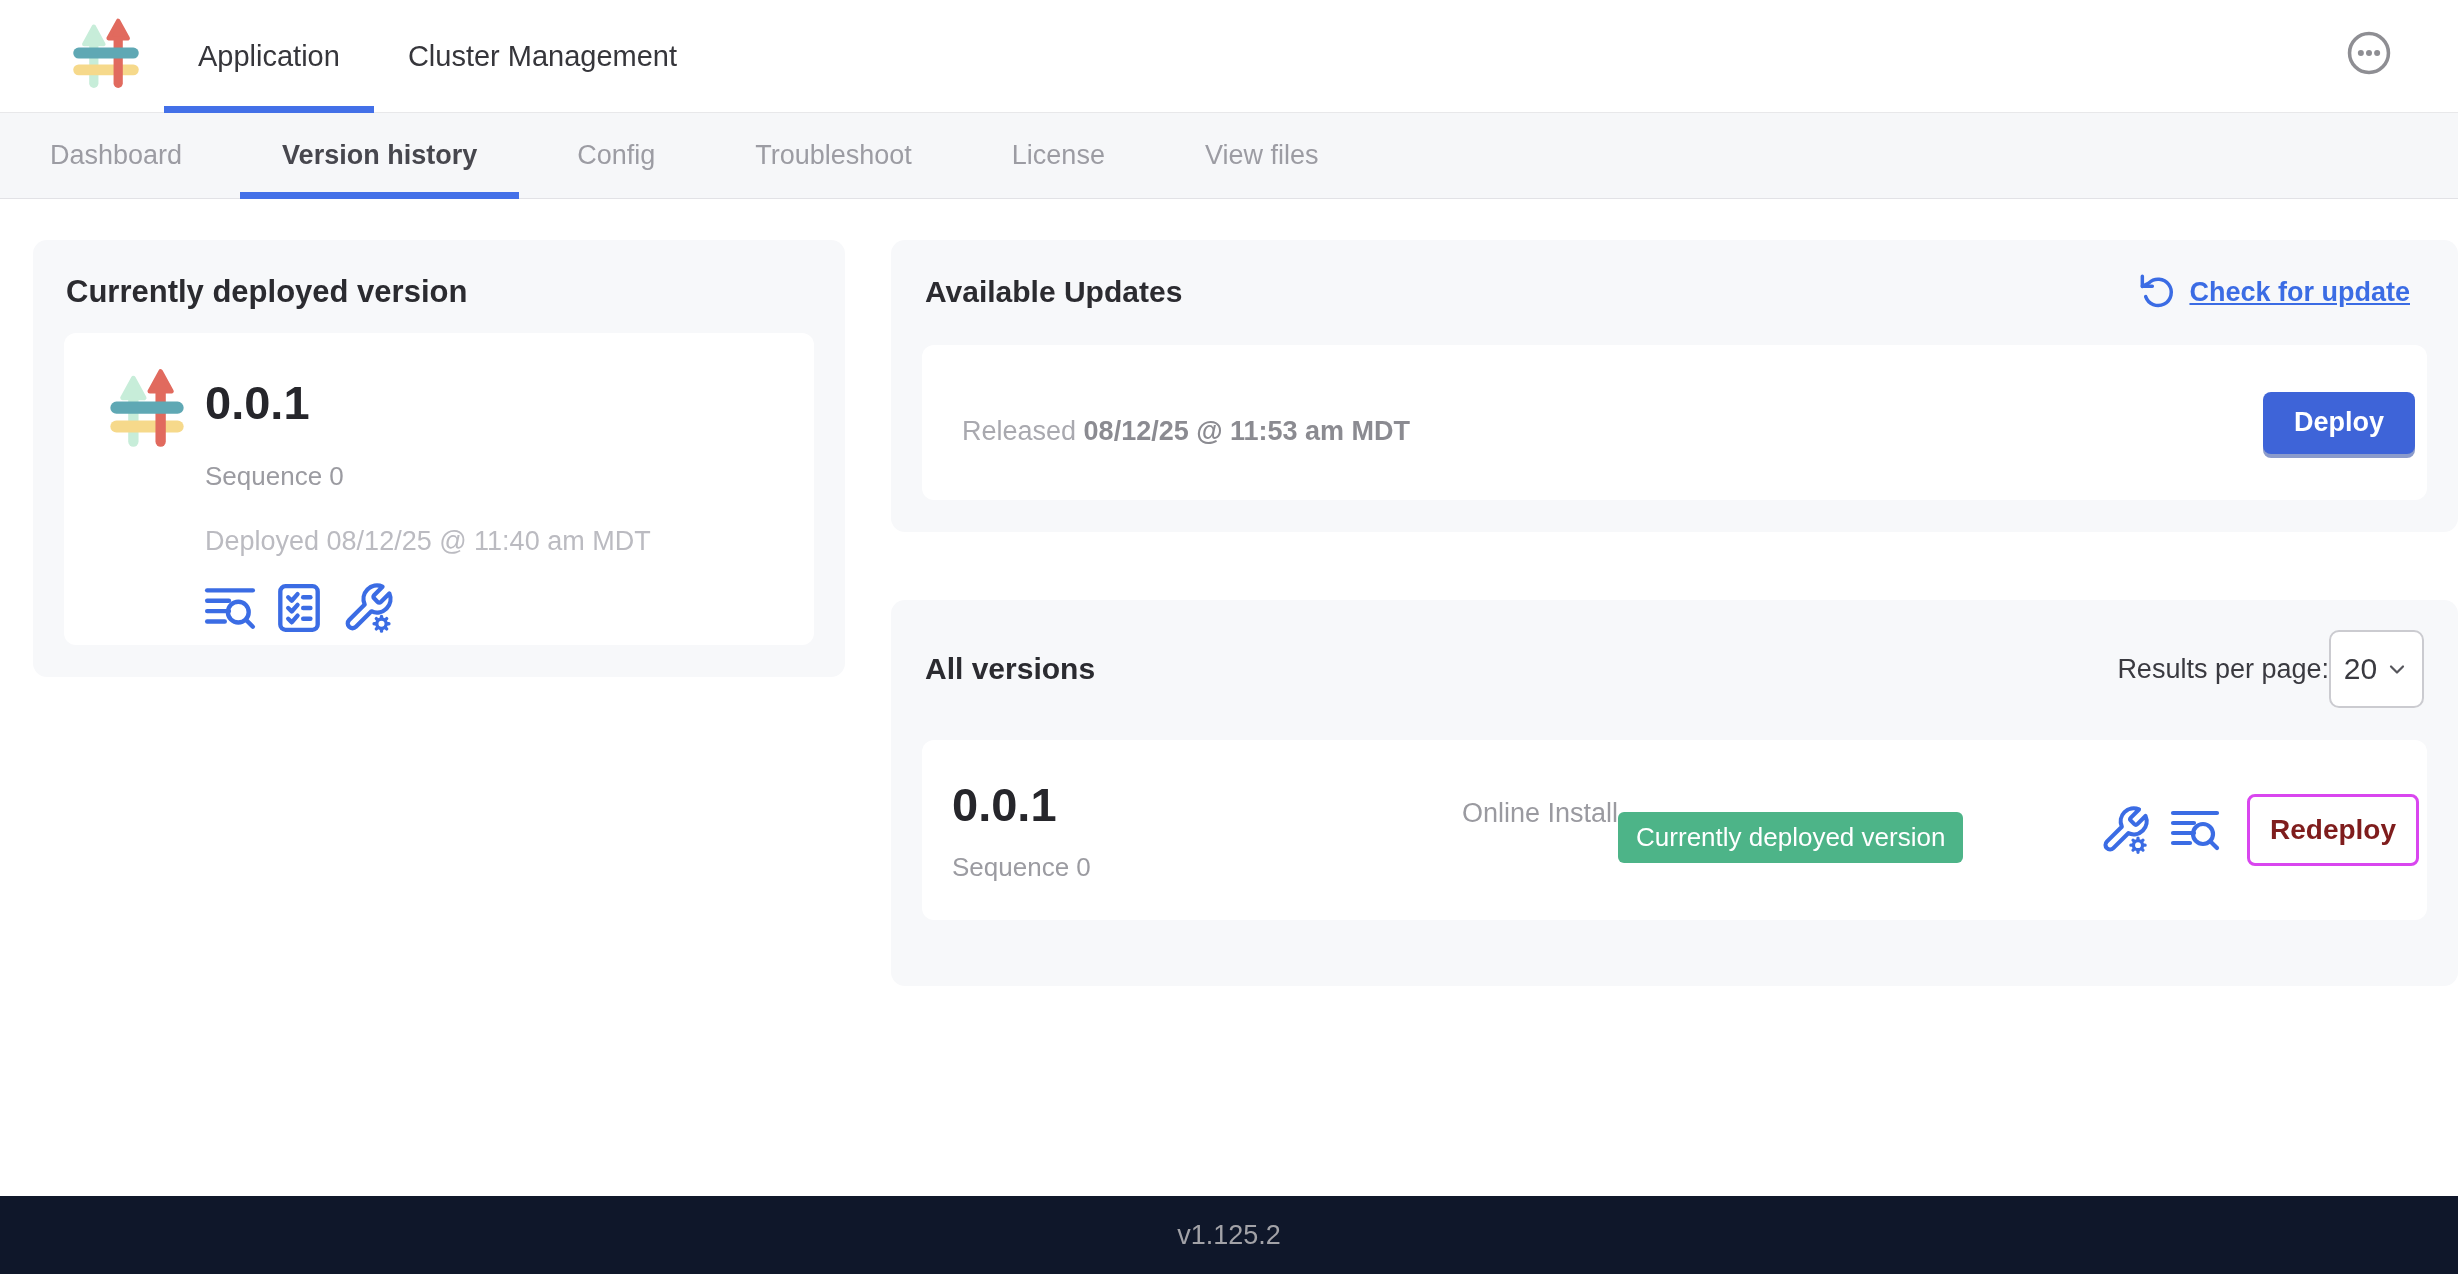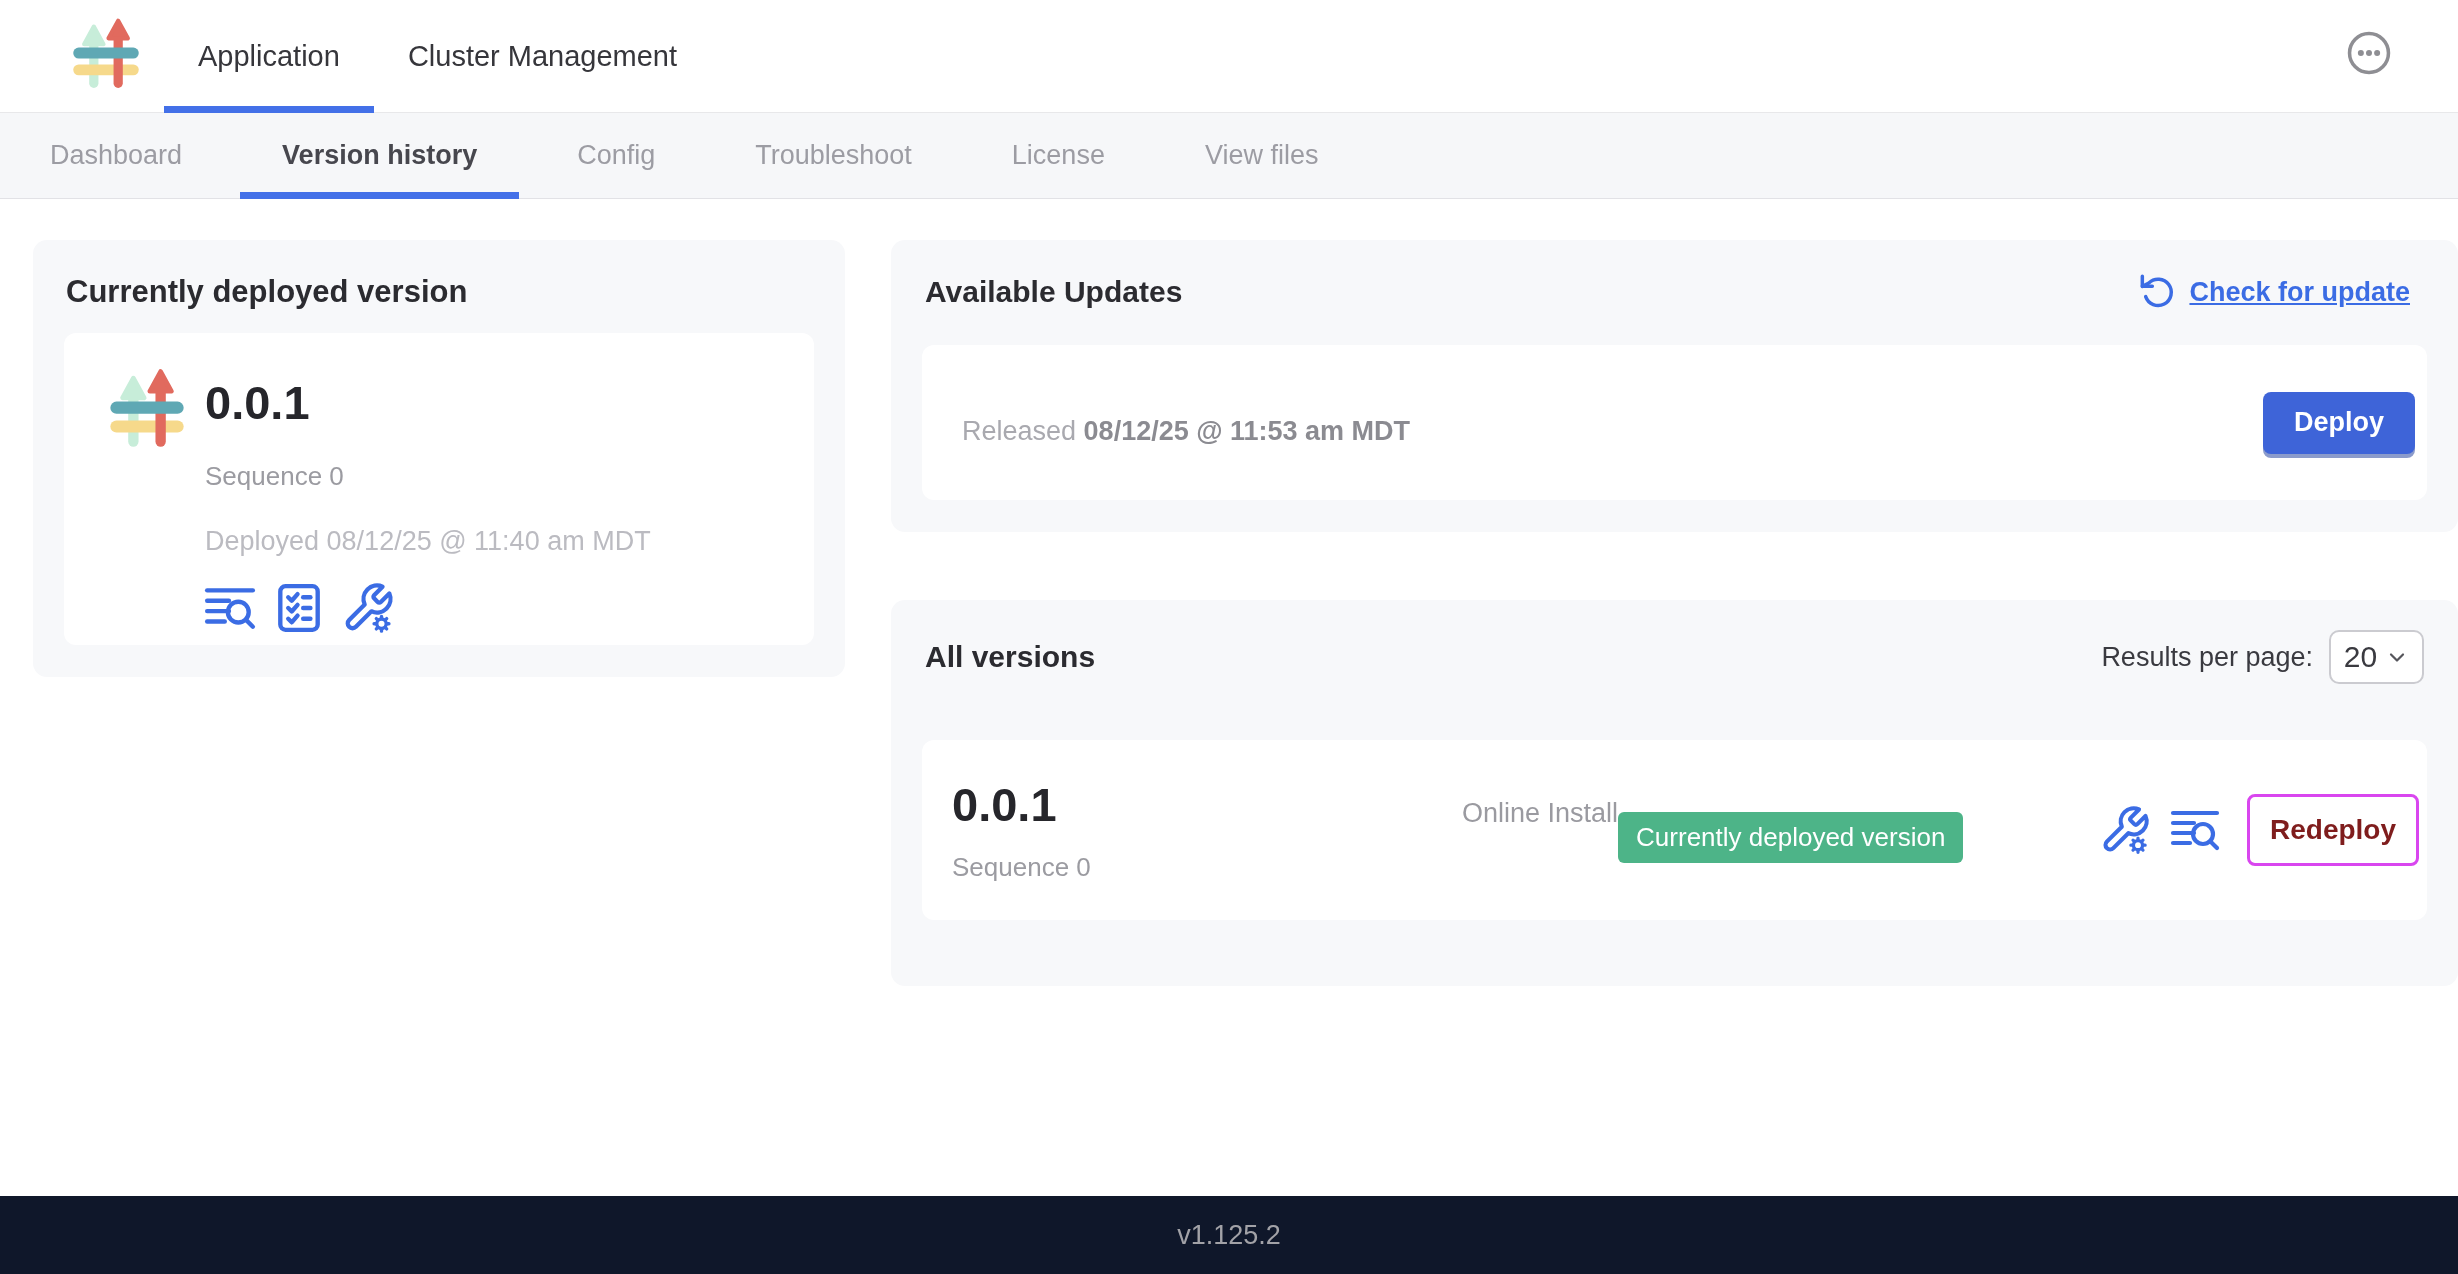--- a/index.html
+++ b/index.html
@@ -82,24 +82,24 @@
     width:152px; height:62px; border:none; border-radius:8px;
     background:#3e64d8; color:#fff; font-size:27px; font-weight:bold;
     font-family:inherit; cursor:pointer; box-shadow:0 4px 0 rgba(44,72,160,.55);
   }
 
   .card-versions { left:891px; top:600px; width:1567px; height:386px; }
   .versions-head {
     display:flex; justify-content:space-between; align-items:center;
     padding:30px 34px 0 34px;
   }
-  .rpp { display:flex; align-items:center; gap:16px; }
+  .rpp { display:flex; align-items:center; }
   .rpp-label { font-size:27px; color:#3a3a40; }
   .rpp-select {
-    width:95px; height:54px; background:#fff; border:2px solid #cbcbd0; border-radius:10px;
+    width:95px; height:78px; background:#fff; border:2px solid #cbcbd0; border-radius:10px;
     display:flex; align-items:center; justify-content:center; gap:8px;
     font-size:30px; color:#3a3a40; cursor:pointer;
   }
   .rpp-select .chev { width:24px; height:24px; color:#55555b; }
 
   .version-row {
     position:absolute; left:31px; right:31px; top:140px; height:180px;
     background:#fff; border-radius:12px;
     display:flex; align-items:center; padding:0 8px 0 30px;
   }

